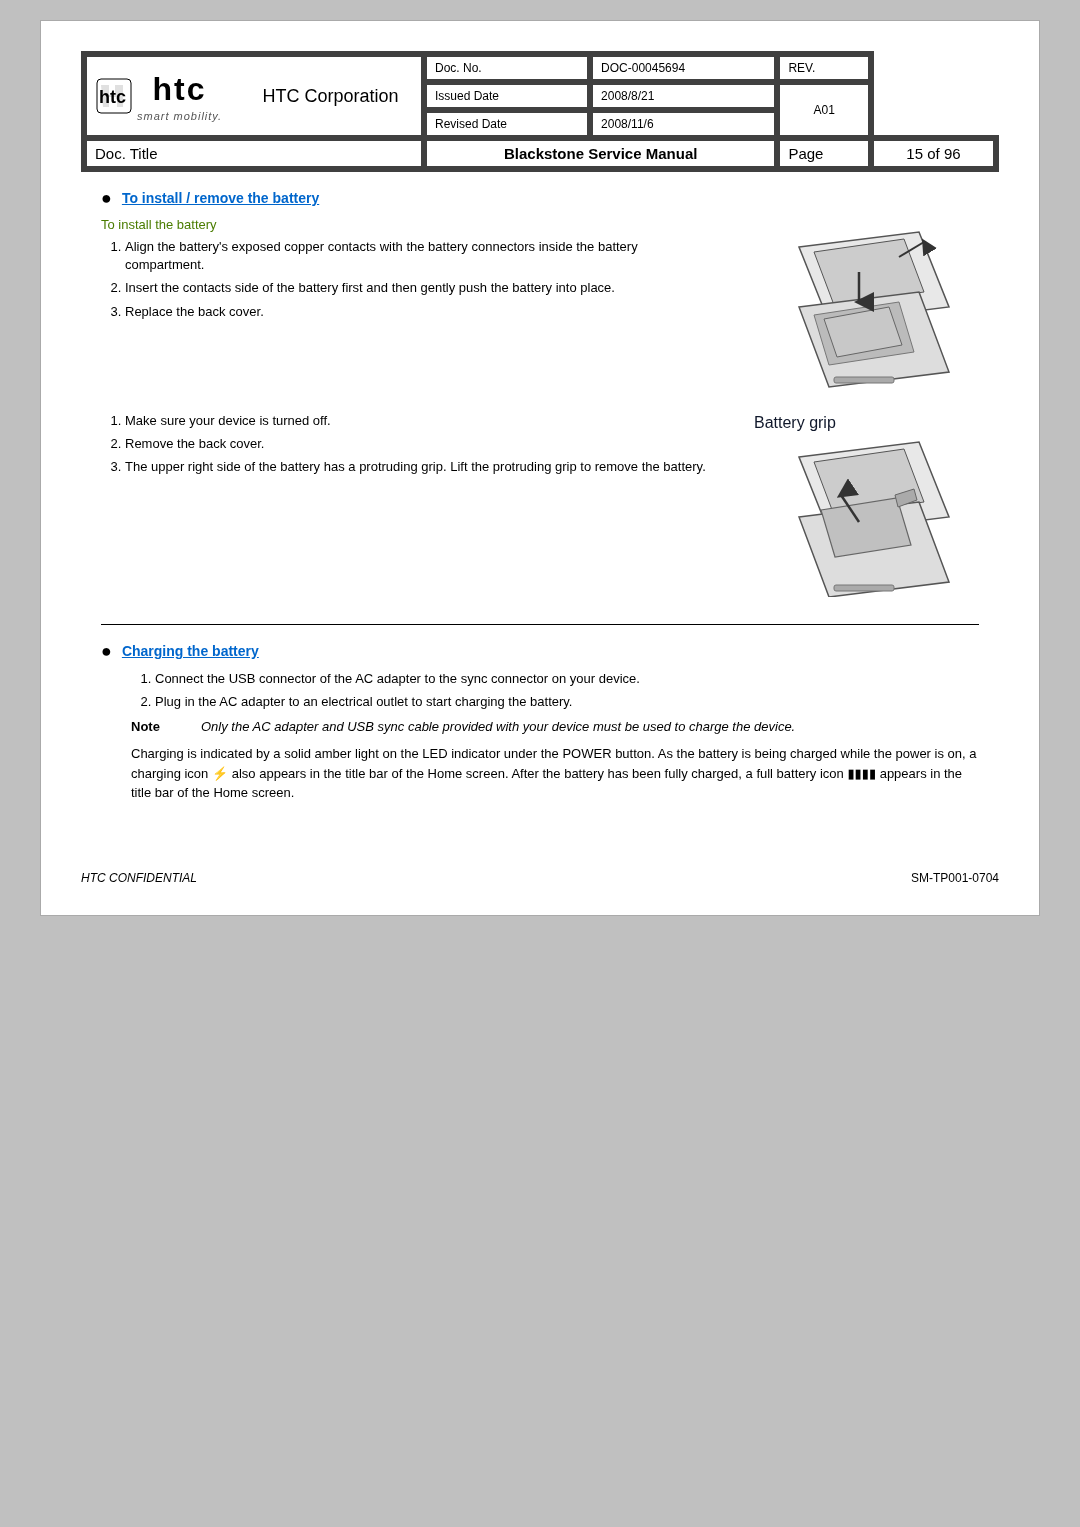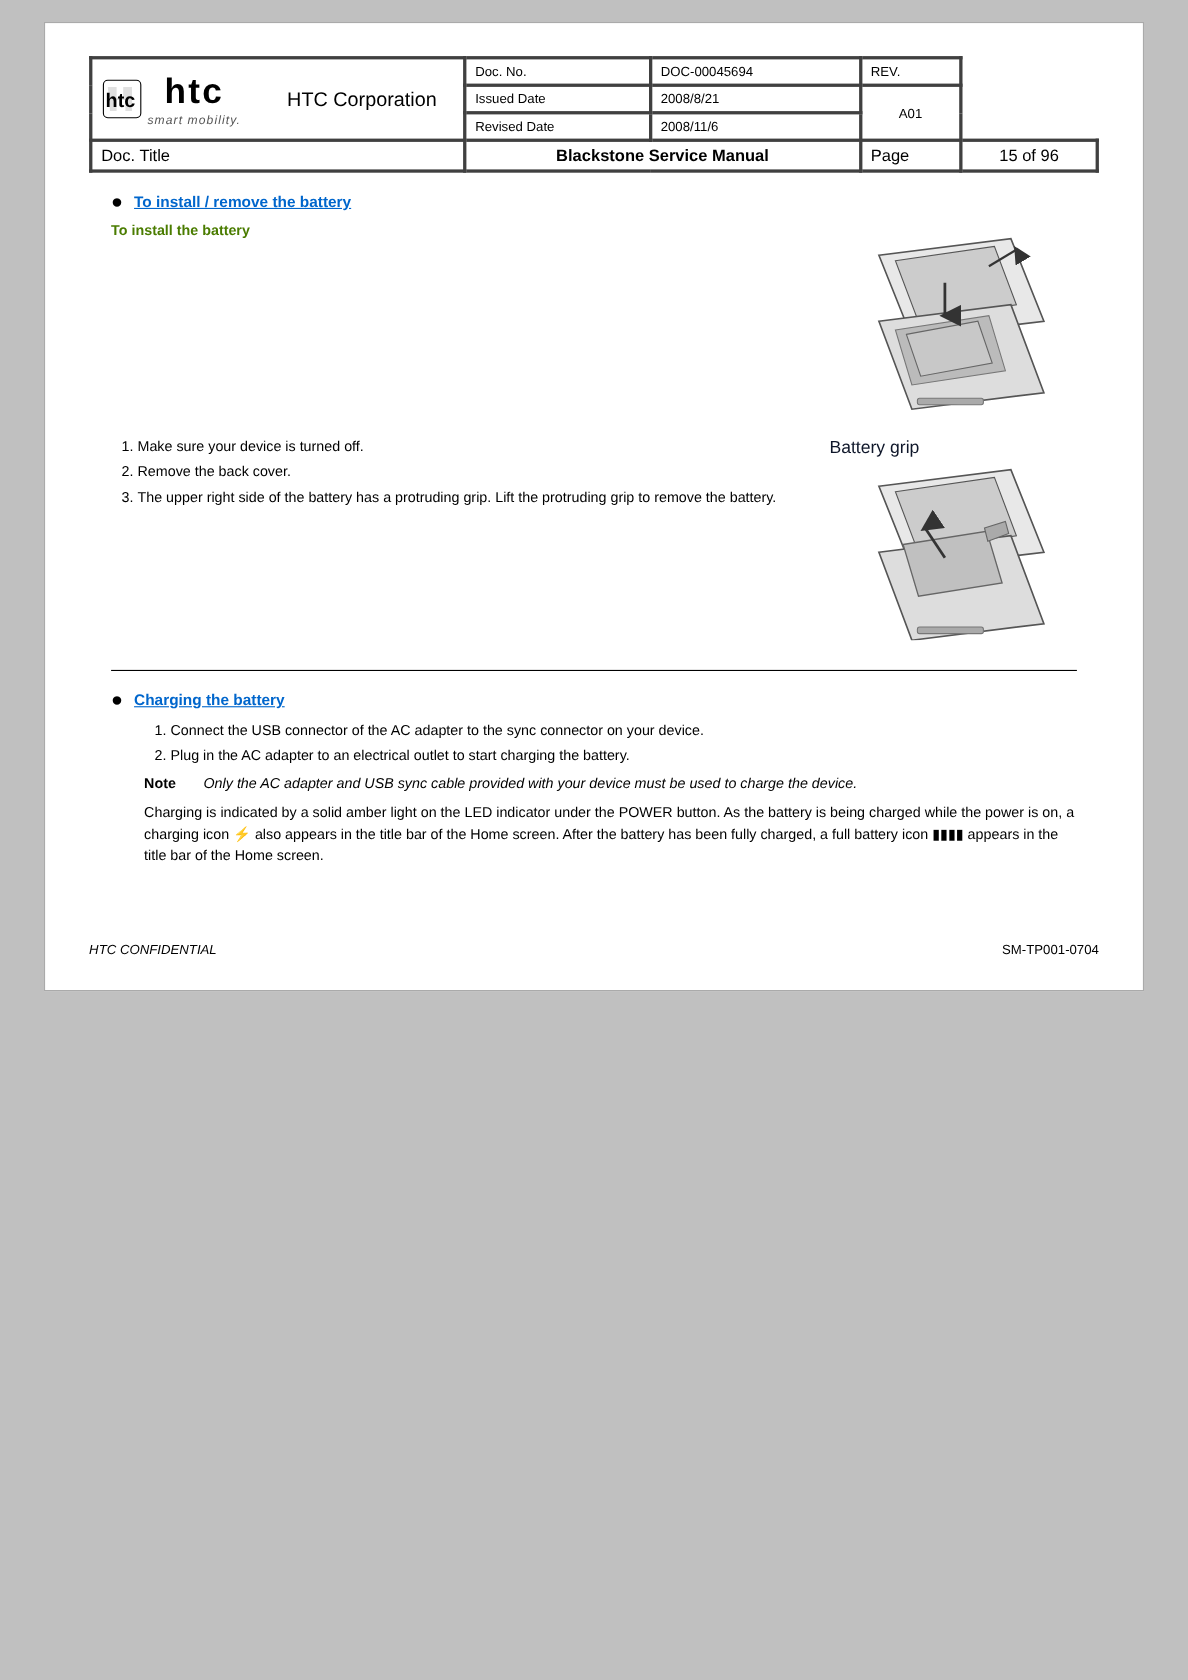--- a/index.html
+++ b/index.html
@@ -20,21 +20,21 @@
       position: relative;
     }
 
     
     .header-table {
       width: 100%;
       border-collapse: collapse;
       margin-bottom: 18px;
     }
     .header-table td, .header-table th {
-      border: 3px solid #404040;
+      border: 6px solid #404040;
       padding: 4px 8px;
       font-size: 12px;
     }
     .logo-cell {
       width: 340px;
       border: 1px solid #999;
       padding: 8px 12px;
       vertical-align: middle;
       text-align: center;
     }
@@ -120,21 +120,21 @@
       flex: 1;
     }
     .img-col {
       width: 240px;
       display: flex;
       align-items: center;
       justify-content: center;
     }
 
     .subsection-title {
-      font-weight: bold;
+      font-weight: normal;
       color: #4a7c00;
       margin-bottom: 6px;
       font-size: 13px;
     }
     ol {
       padding-left: 24px;
       margin-bottom: 8px;
     }
     ol li {
       margin-bottom: 5px;
@@ -149,21 +149,21 @@
       margin: 24px 0 18px 0;
     }
 
     
     .charging-section {
       margin-top: 8px;
     }
 
     .note-row {
       display: flex;
-      gap: 12px;
+      gap: 28px;
       margin: 8px 0;
       font-size: 13px;
     }
     .note-label {
       font-weight: bold;
       min-width: 42px;
     }
     .note-text {
       color: #000;
       font-style: italic;
@@ -248,20 +248,25 @@
   <div class="content">
 
     <div class="section-header">
       <span class="bullet">●</span>
       <span class="section-title">To install / remove the battery</span>
     </div>
 
     <div class="two-col">
       <div class="text-col">
         <div class="subsection-title">To install the battery</div>
+        <ol>
+          <li>Align the battery's exposed copper contacts with the battery connectors inside the battery compartment.</li>
+          <li>Insert the contacts side of the battery first and then gently push the battery into place.</li>
+          <li>Replace the back cover.</li>
+        </ol>
       </div>
       <div class="img-col">
 
         <svg class="device-svg" viewBox="0 0 220 185" xmlns="http://www.w3.org/2000/svg">
 
           <g transform="translate(10,10)">
 
             <polygon points="40,20 160,5 190,80 70,95" fill="#e8e8e8" stroke="#555" stroke-width="1.5"></polygon>
 
             <polygon points="55,25 145,12 165,65 75,78" fill="#ccc" stroke="#555" stroke-width="1"></polygon>

